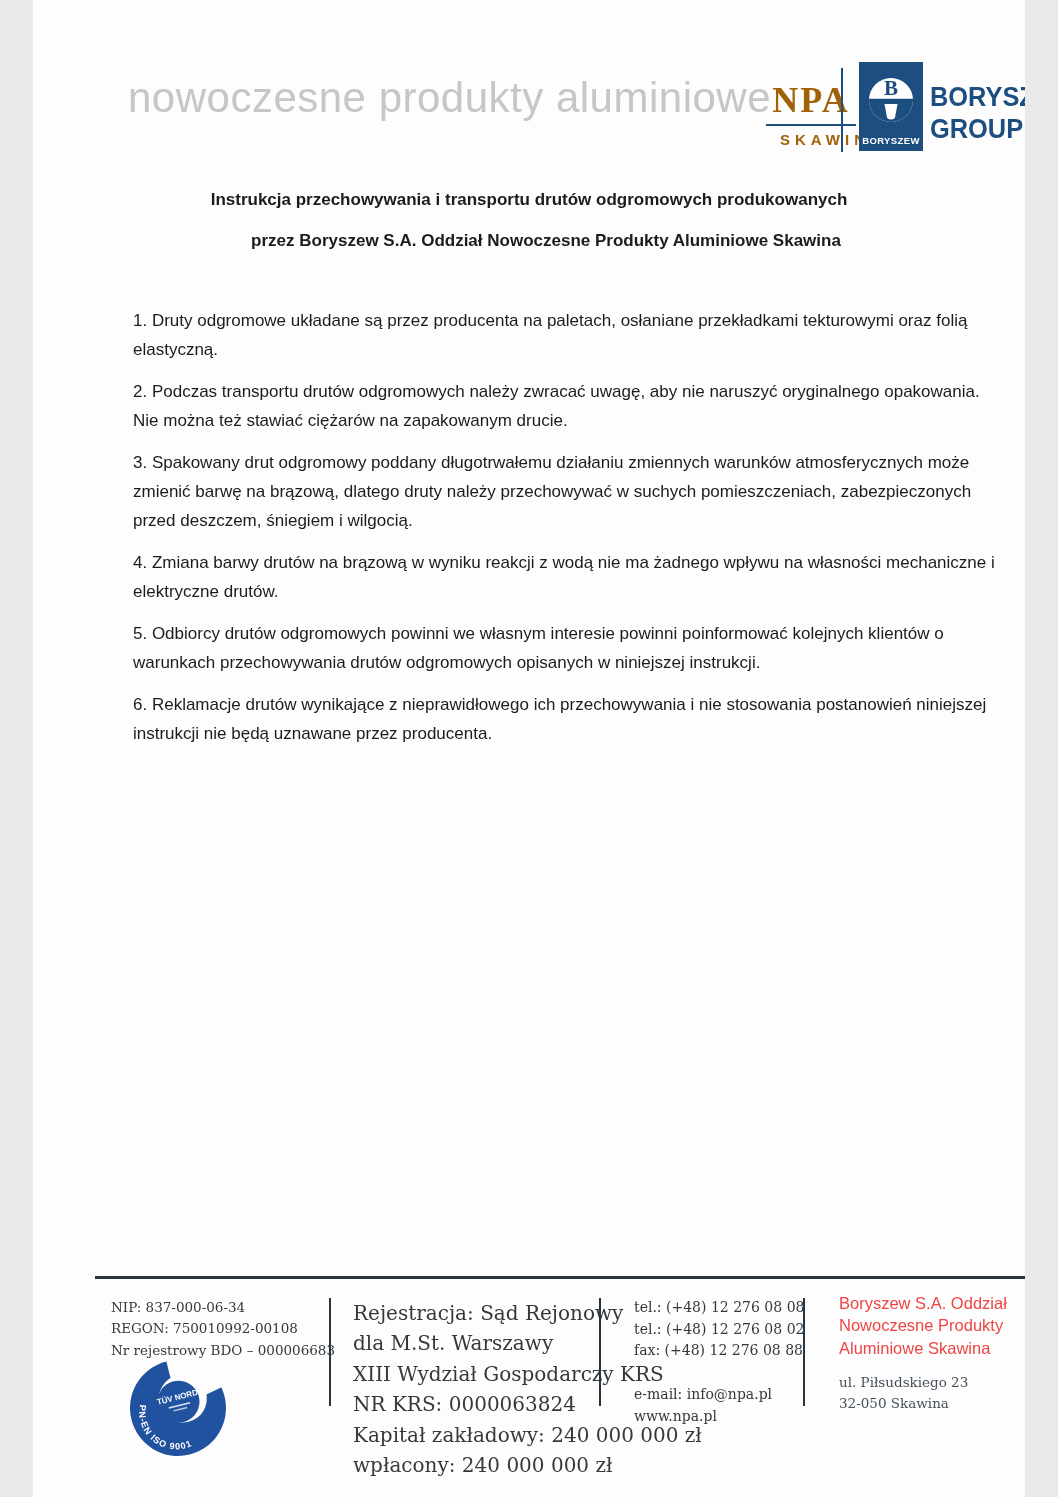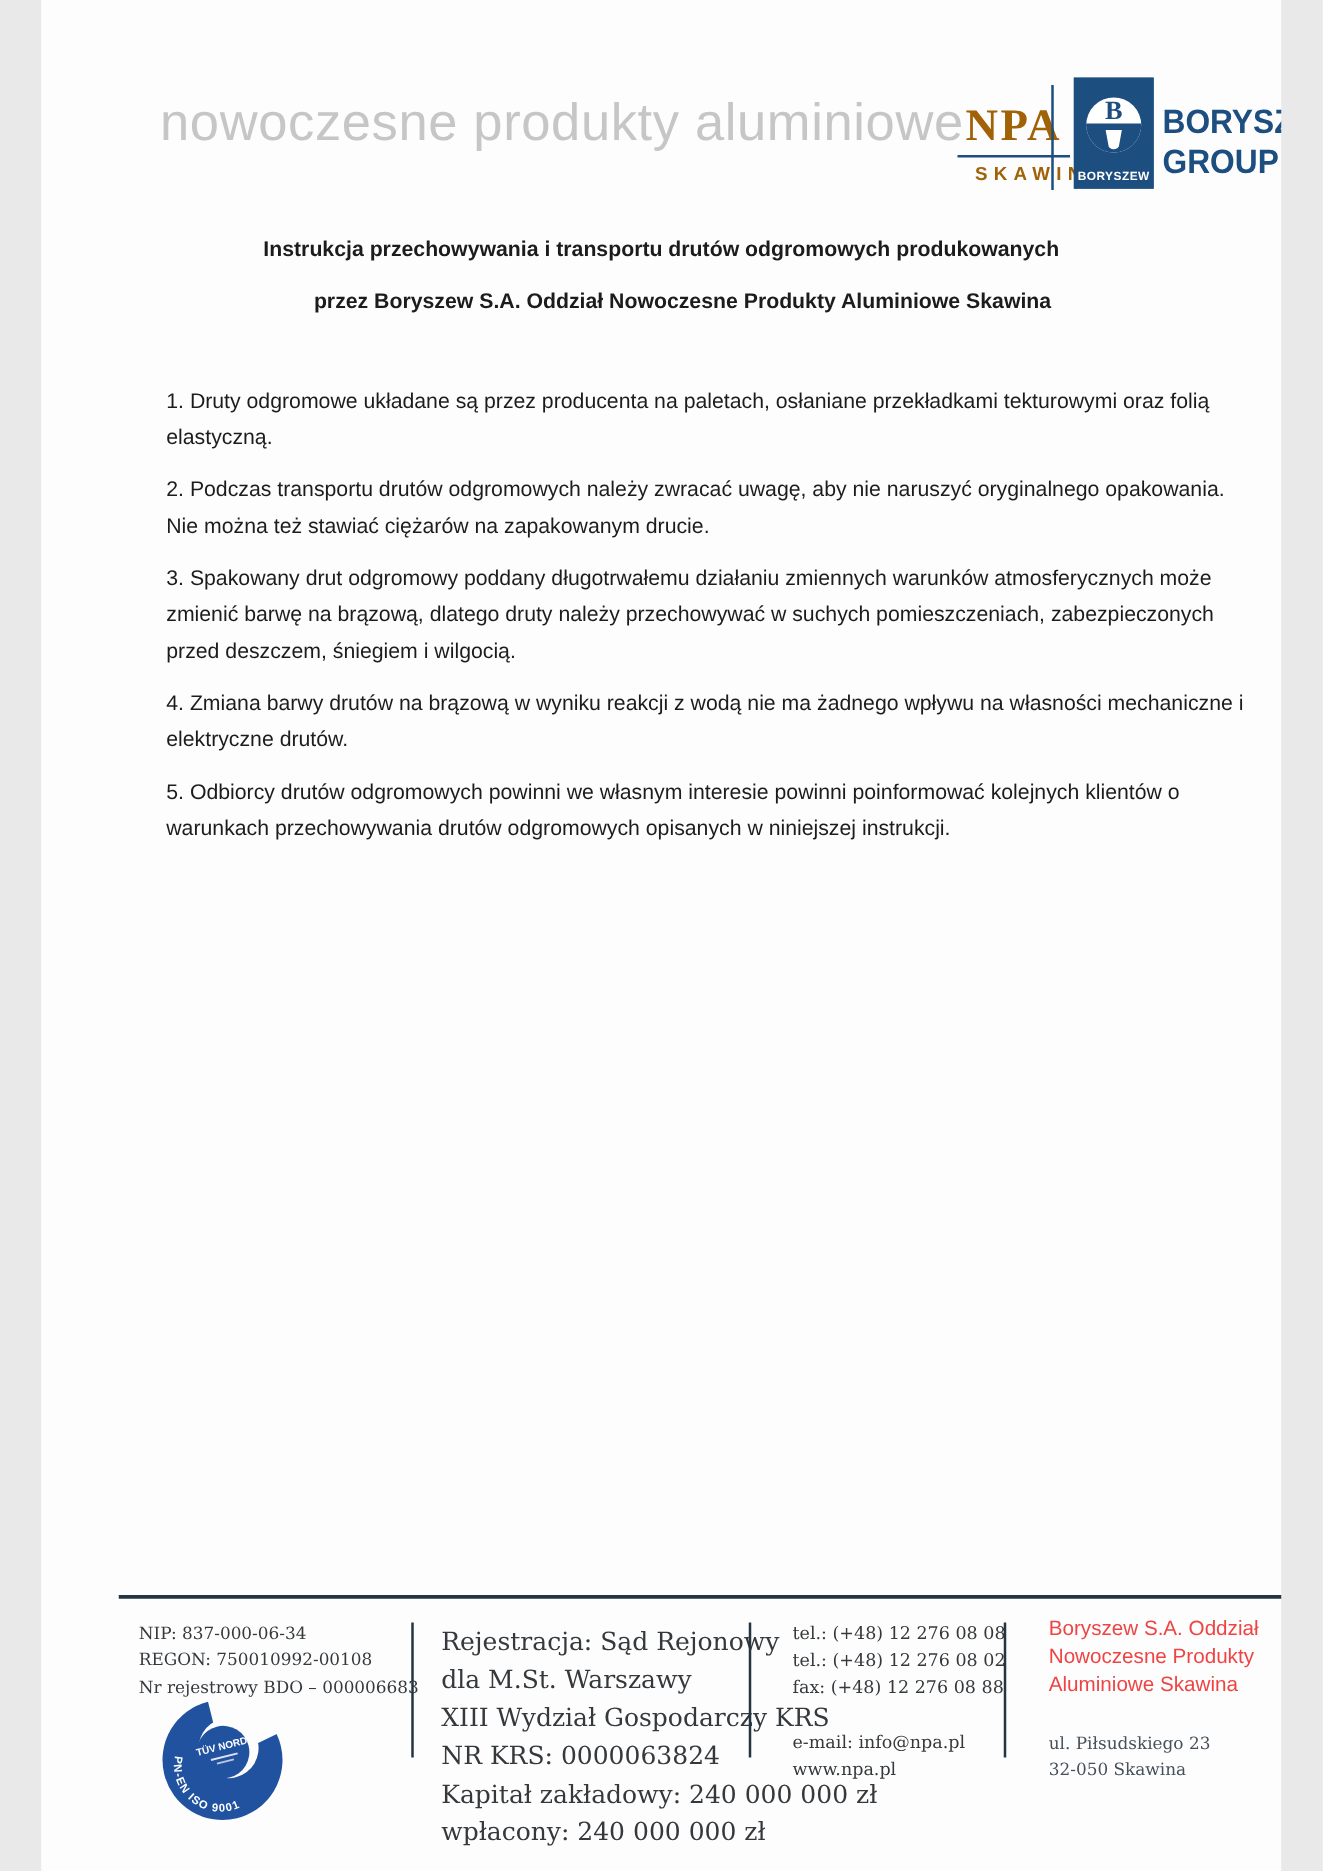--- a/index.html
+++ b/index.html
@@ -37,21 +37,21 @@
   .footer-rule{position:absolute;left:62px;top:1276px;width:935px;height:3px;background:#243441;}
   .fcol{position:absolute;font-family:"DejaVu Serif","Liberation Serif",serif;
         font-size:13.5px;color:#35393c;line-height:1.58;white-space:nowrap;}
   .fdiv{position:absolute;width:2px;height:108px;top:1298px;background:#243441;}
   .col-ids{left:78px;top:1297px;}
   .col-reg{left:320px;top:1298px;font-size:20px;line-height:1.52;}
   .col-contact{left:601px;top:1297px;font-size:14px;line-height:1.55;}
   .contact-gap{height:22px;}
   .col-company{left:806px;top:1292px;}
   .company-name{font-family:"Liberation Sans",sans-serif;font-size:16.5px;line-height:1.35;color:#ef4444;}
-  .company-addr{margin-top:26px;font-size:13.5px;line-height:1.6;color:#45505a;}
+  .company-addr{margin-top:13px;font-size:13.5px;line-height:1.6;color:#45505a;}
   .badge{position:absolute;left:95px;top:1358px;width:100px;height:100px;transform:rotate(-14deg);}
 </style>
 </head>
 <body>
 
 <div class="page">
 
   <div class="tagline">nowoczesne produkty aluminiowe</div>
 
   <div class="npa-logo">
@@ -83,20 +83,21 @@
     <div>Instrukcja przechowywania i transportu drutów odgromowych produkowanych</div>
     <div>przez Boryszew S.A. Oddział Nowoczesne Produkty Aluminiowe Skawina</div>
   </div>
 
   <div class="body-text">
     <p>1. Druty odgromowe układane są przez producenta na paletach, osłaniane przekładkami tekturowymi oraz folią elastyczną.</p>
     <p>2. Podczas transportu drutów odgromowych należy zwracać uwagę, aby nie naruszyć oryginalnego opakowania. Nie można też stawiać ciężarów na zapakowanym drucie.</p>
     <p>3. Spakowany drut odgromowy poddany długotrwałemu działaniu zmiennych warunków atmosferycznych może zmienić barwę na brązową, dlatego druty należy przechowywać w suchych pomieszczeniach, zabezpieczonych przed deszczem, śniegiem i wilgocią.</p>
     <p>4. Zmiana barwy drutów na brązową w wyniku reakcji z wodą nie ma żadnego wpływu na własności mechaniczne i elektryczne drutów.</p>
     <p>5. Odbiorcy drutów odgromowych powinni we własnym interesie powinni poinformować kolejnych klientów o warunkach przechowywania drutów odgromowych opisanych w niniejszej instrukcji.</p>
+    <p>6. Reklamacje drutów wynikające z nieprawidłowego ich przechowywania i nie stosowania postanowień niniejszej instrukcji nie będą uznawane przez producenta.</p>
   </div>
 
   <div class="footer-rule"></div>
 
   <div class="fcol col-ids">
     <div>NIP: 837-000-06-34</div>
     <div>REGON: 750010992-00108</div>
     <div>Nr rejestrowy BDO – 000006683</div>
   </div>
 

